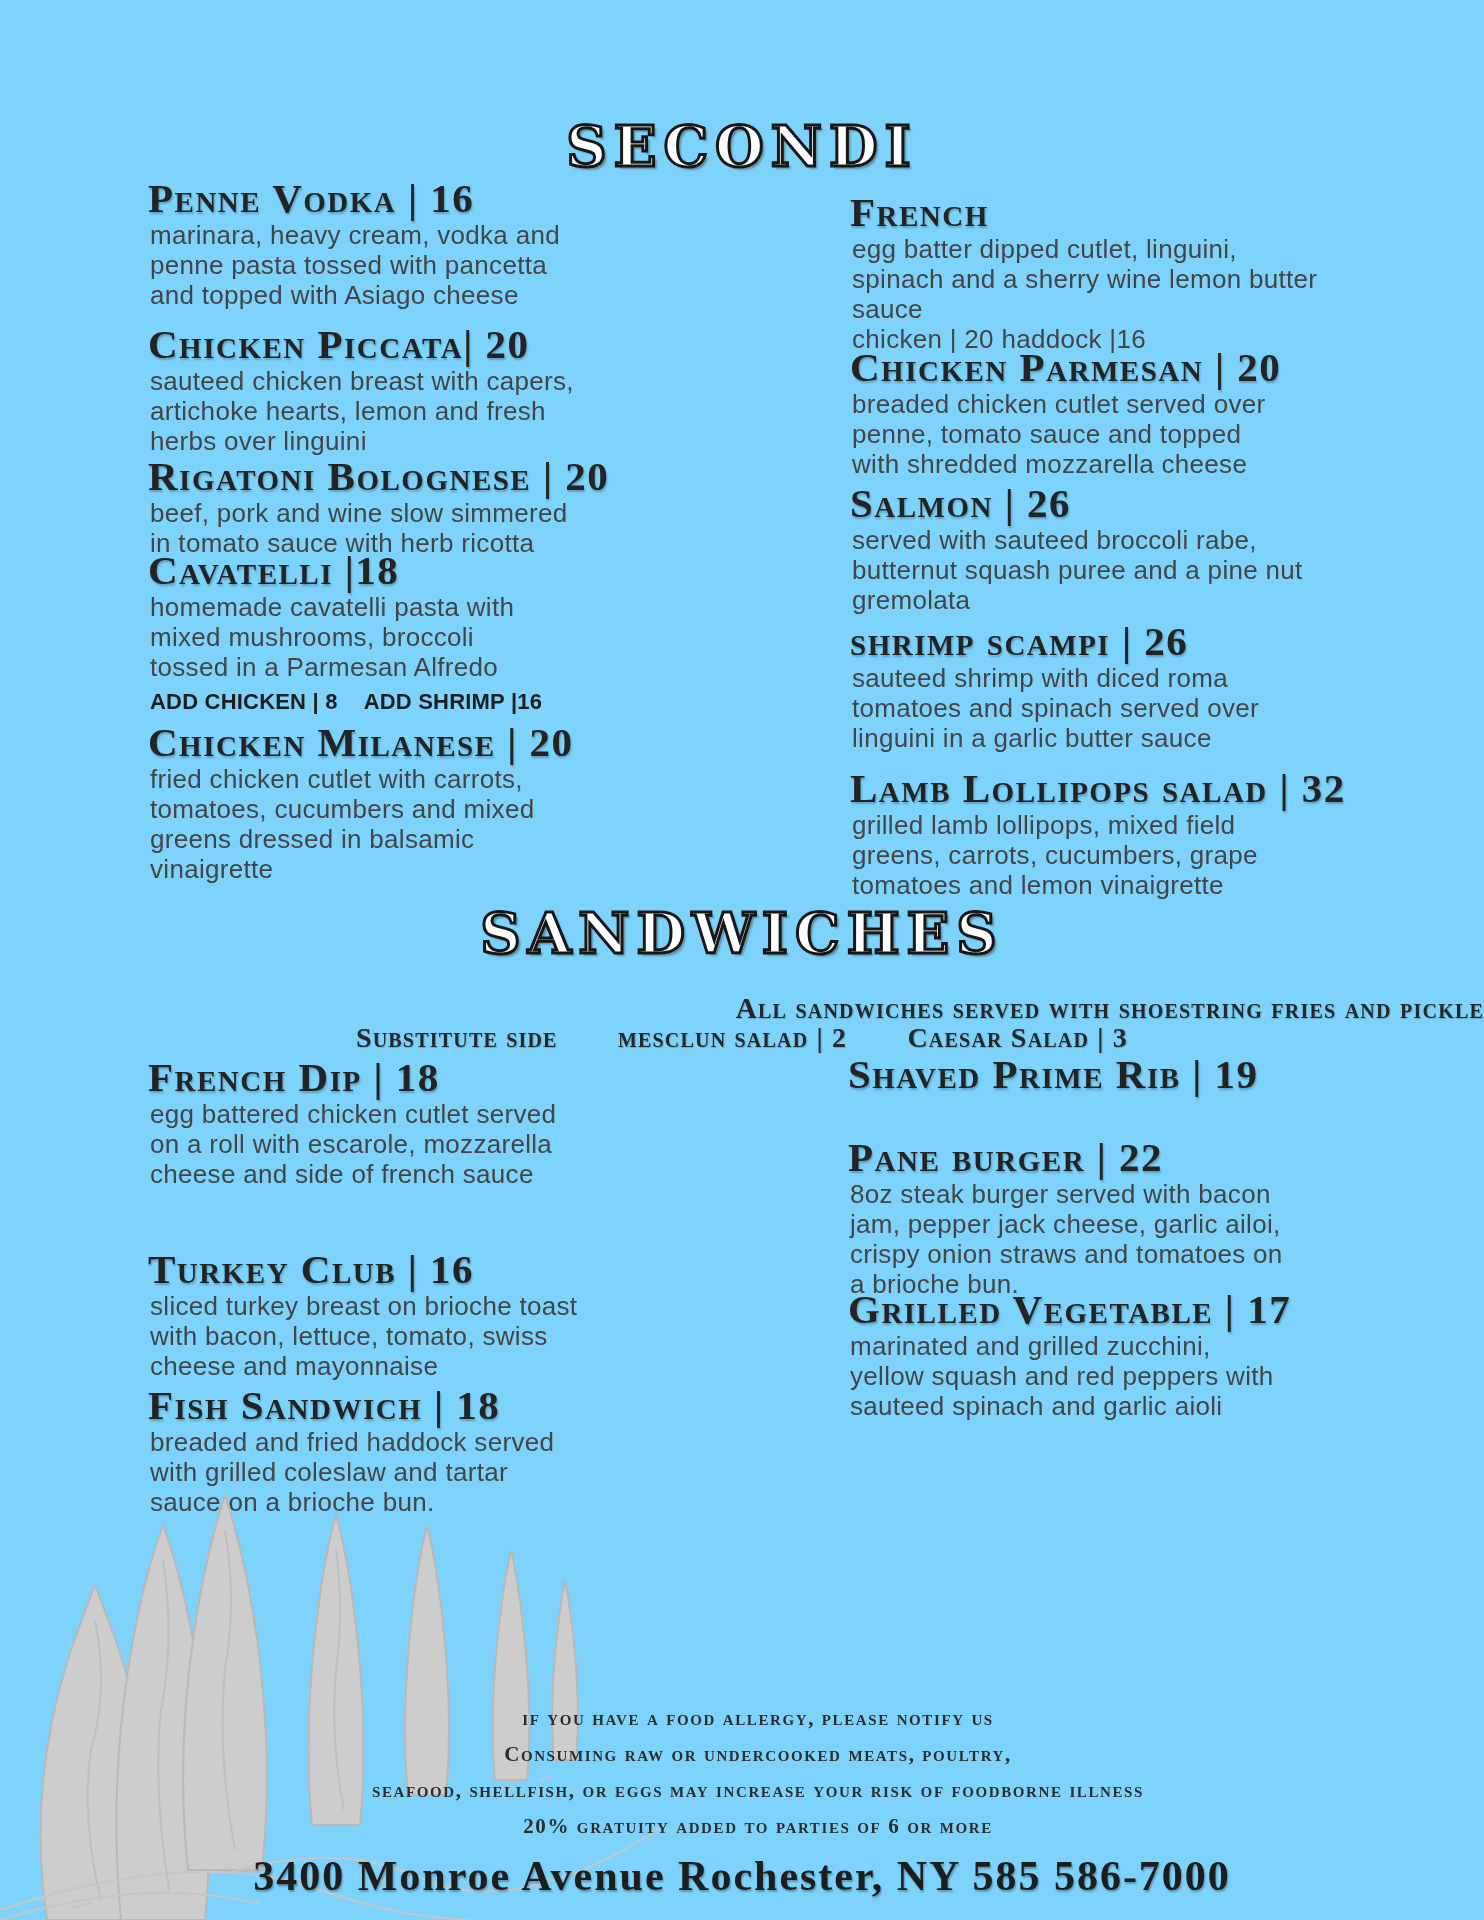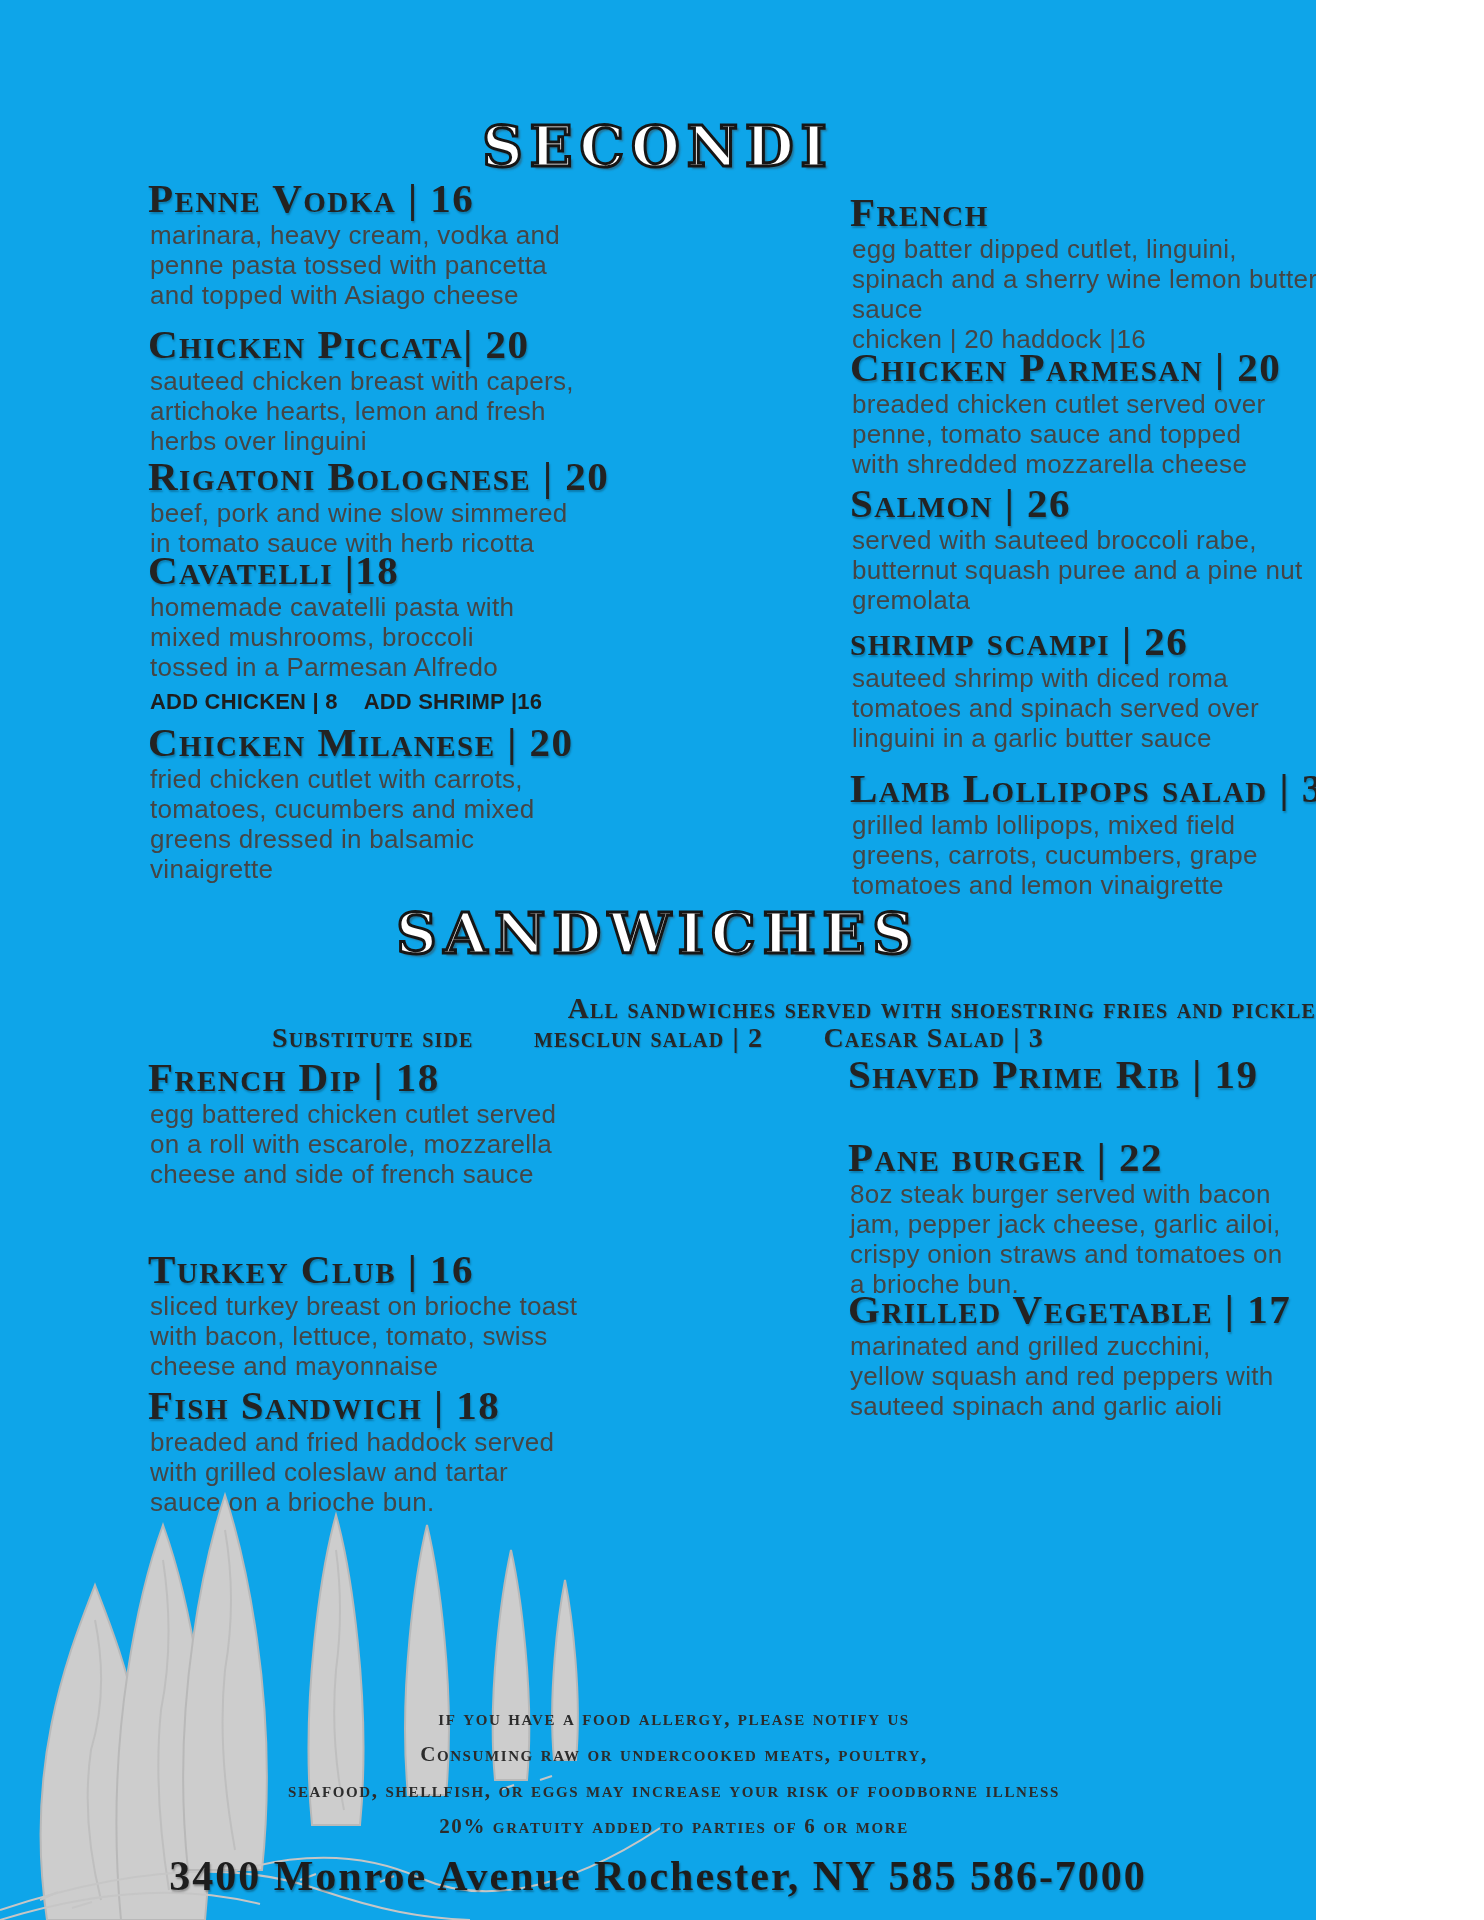--- a/index.html
+++ b/index.html
@@ -1,19 +1,19 @@
 <!DOCTYPE html>
 <html><head>
 <meta charset="utf-8">
 <style>
   html,body{margin:0;padding:0;background:#ffffff;}
   .page{
     position:relative;
-    width:1316px;height:1920px;
-    background:#0ea5e9;
+    width:1484px;height:1920px;
+    background:#7dd3fc;
     overflow:hidden;
     font-family:"Liberation Sans",sans-serif;
   }
   
   .display-title{
     position:absolute;left:0;right:0;margin:0;
     text-align:center;
     font-family:"DejaVu Serif",serif;
     font-weight:700;
     font-size:56px;line-height:60px;

